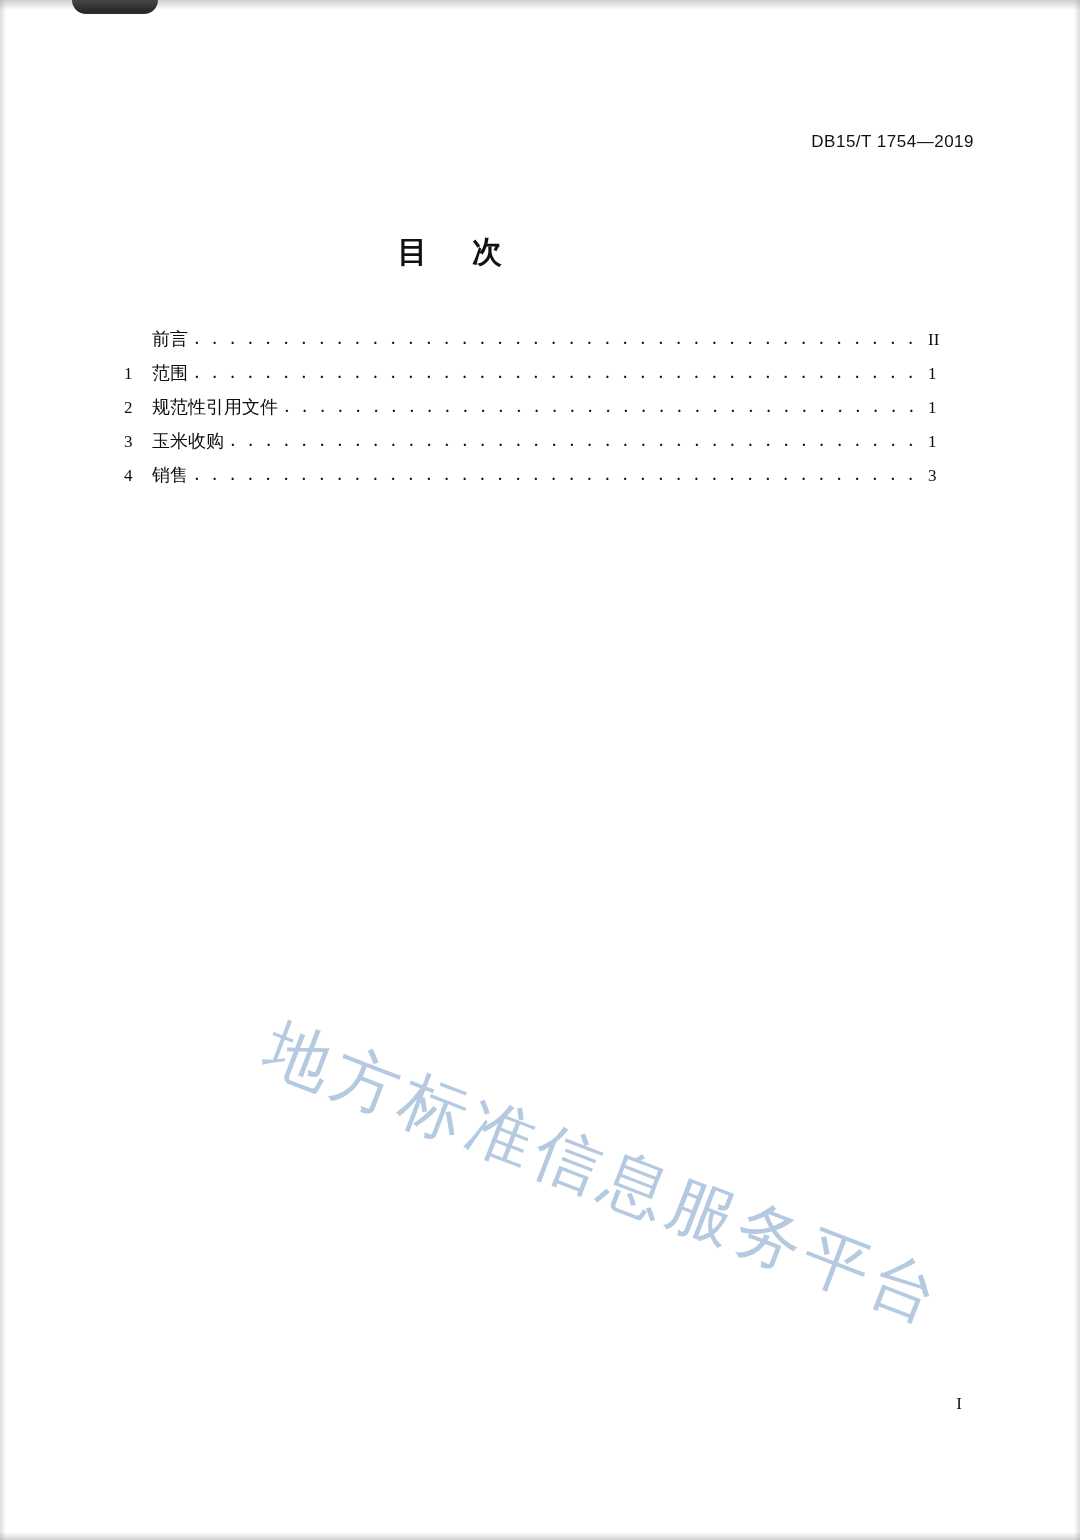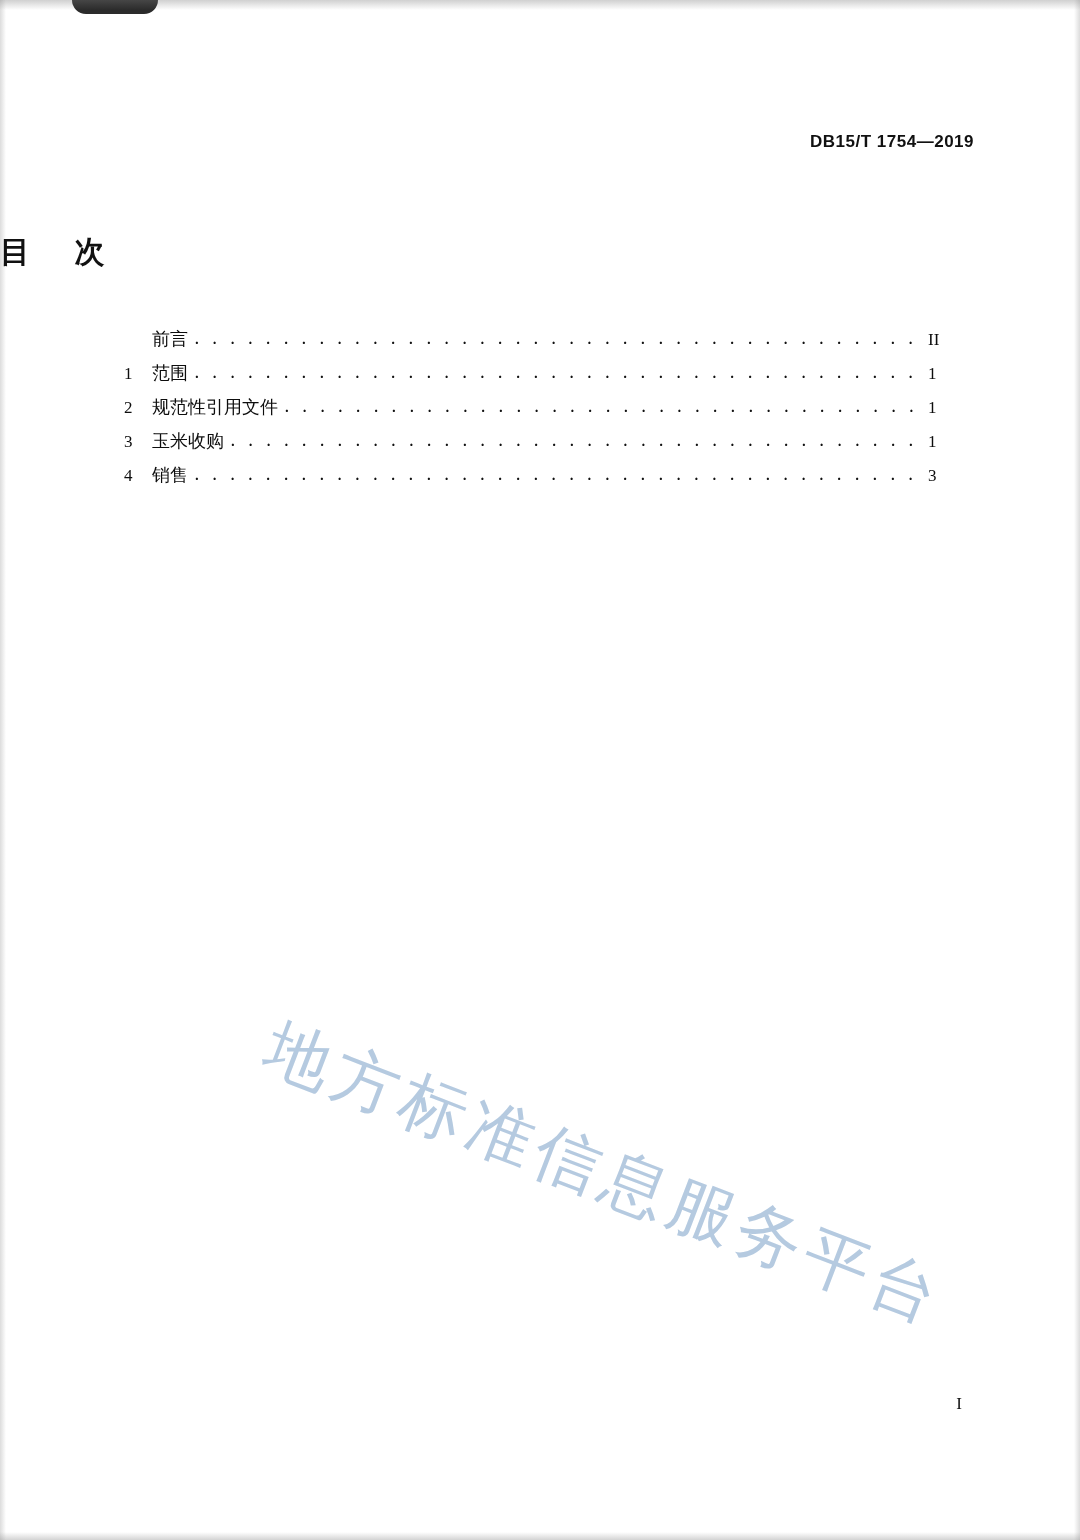--- a/index.html
+++ b/index.html
@@ -54,32 +54,33 @@
     position: absolute;
     left: 0; bottom: 0; width: 1080px; height: 8px;
     background: linear-gradient(to top, rgba(130,130,130,0.35), rgba(255,255,255,0));
   }
 
   .std-number {
     position: absolute;
     right: 106px;
     top: 132px;
     font-family: "Liberation Sans", sans-serif;
-    font-weight: bold;
+    font-weight: normal;
     font-size: 17px;
     letter-spacing: 0.5px;
     color: #111;
     white-space: nowrap;
   }
 
   .doc-title {
     position: absolute;
     left: 0;
     top: 232px;
     width: 900px;
+    text-align: center;
     font-family: "DejaVu Serif", serif;
     font-weight: bold;
     font-size: 30px;
     color: #111;
     letter-spacing: 0.5px;
   }
   .doc-title .gap {
     display: inline-block;
     width: 44px;
   }

